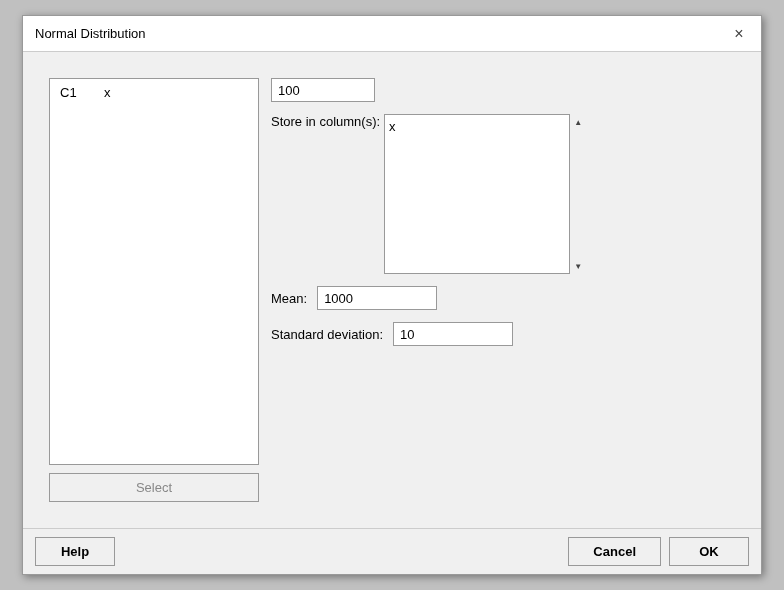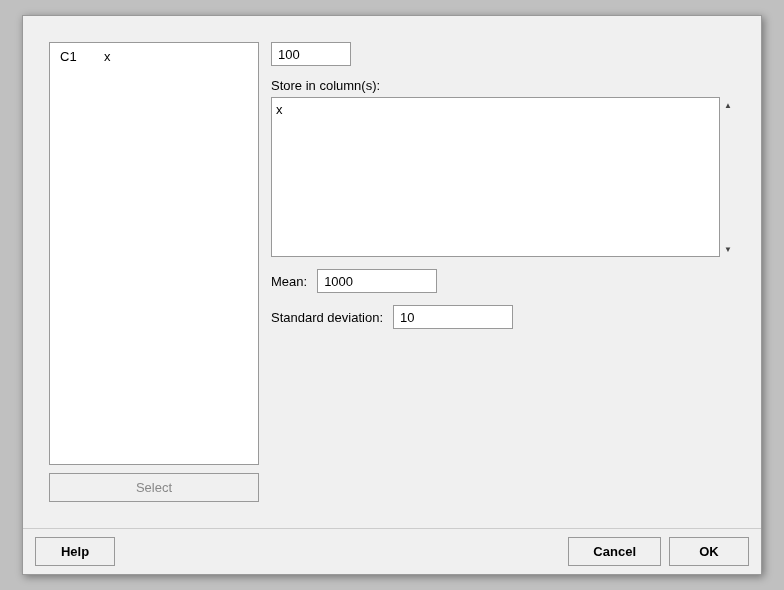--- a/index.html
+++ b/index.html
@@ -128,28 +128,27 @@
 
     .form-input {
       border: 1px solid #999;
       background: #fff;
       padding: 3px 6px;
       font-size: 13px;
       height: 24px;
     }
 
     .input-rows {
-      width: 80px;
+      width: 104px;
     }
 
     .store-in-section {
       display: flex;
-      flex-direction: column;
+      flex-direction: row;
       gap: 4px;
-      justify-content: space-between;
     }
 
     .store-textarea-wrapper {
       position: relative;
       display: flex;
     }
 
     .store-textarea {
       width: 100%;
       height: 160px;
@@ -220,20 +219,24 @@
       min-width: 80px;
       text-align: center;
       font-weight: bold;
     }
   </style>
 </head>
 <body>
 
 <div class="dialog">
 
+  <div class="title-bar">
+    <span class="title-bar-title">Normal Distribution</span>
+    <button class="title-bar-close">×</button>
+  </div>
 
   <div class="dialog-body">
 
     <div class="left-panel">
       <div class="column-list">
         <div class="column-item">
           <span class="col-id">C1</span>
           <span class="col-name">x</span>
         </div>
       </div>

